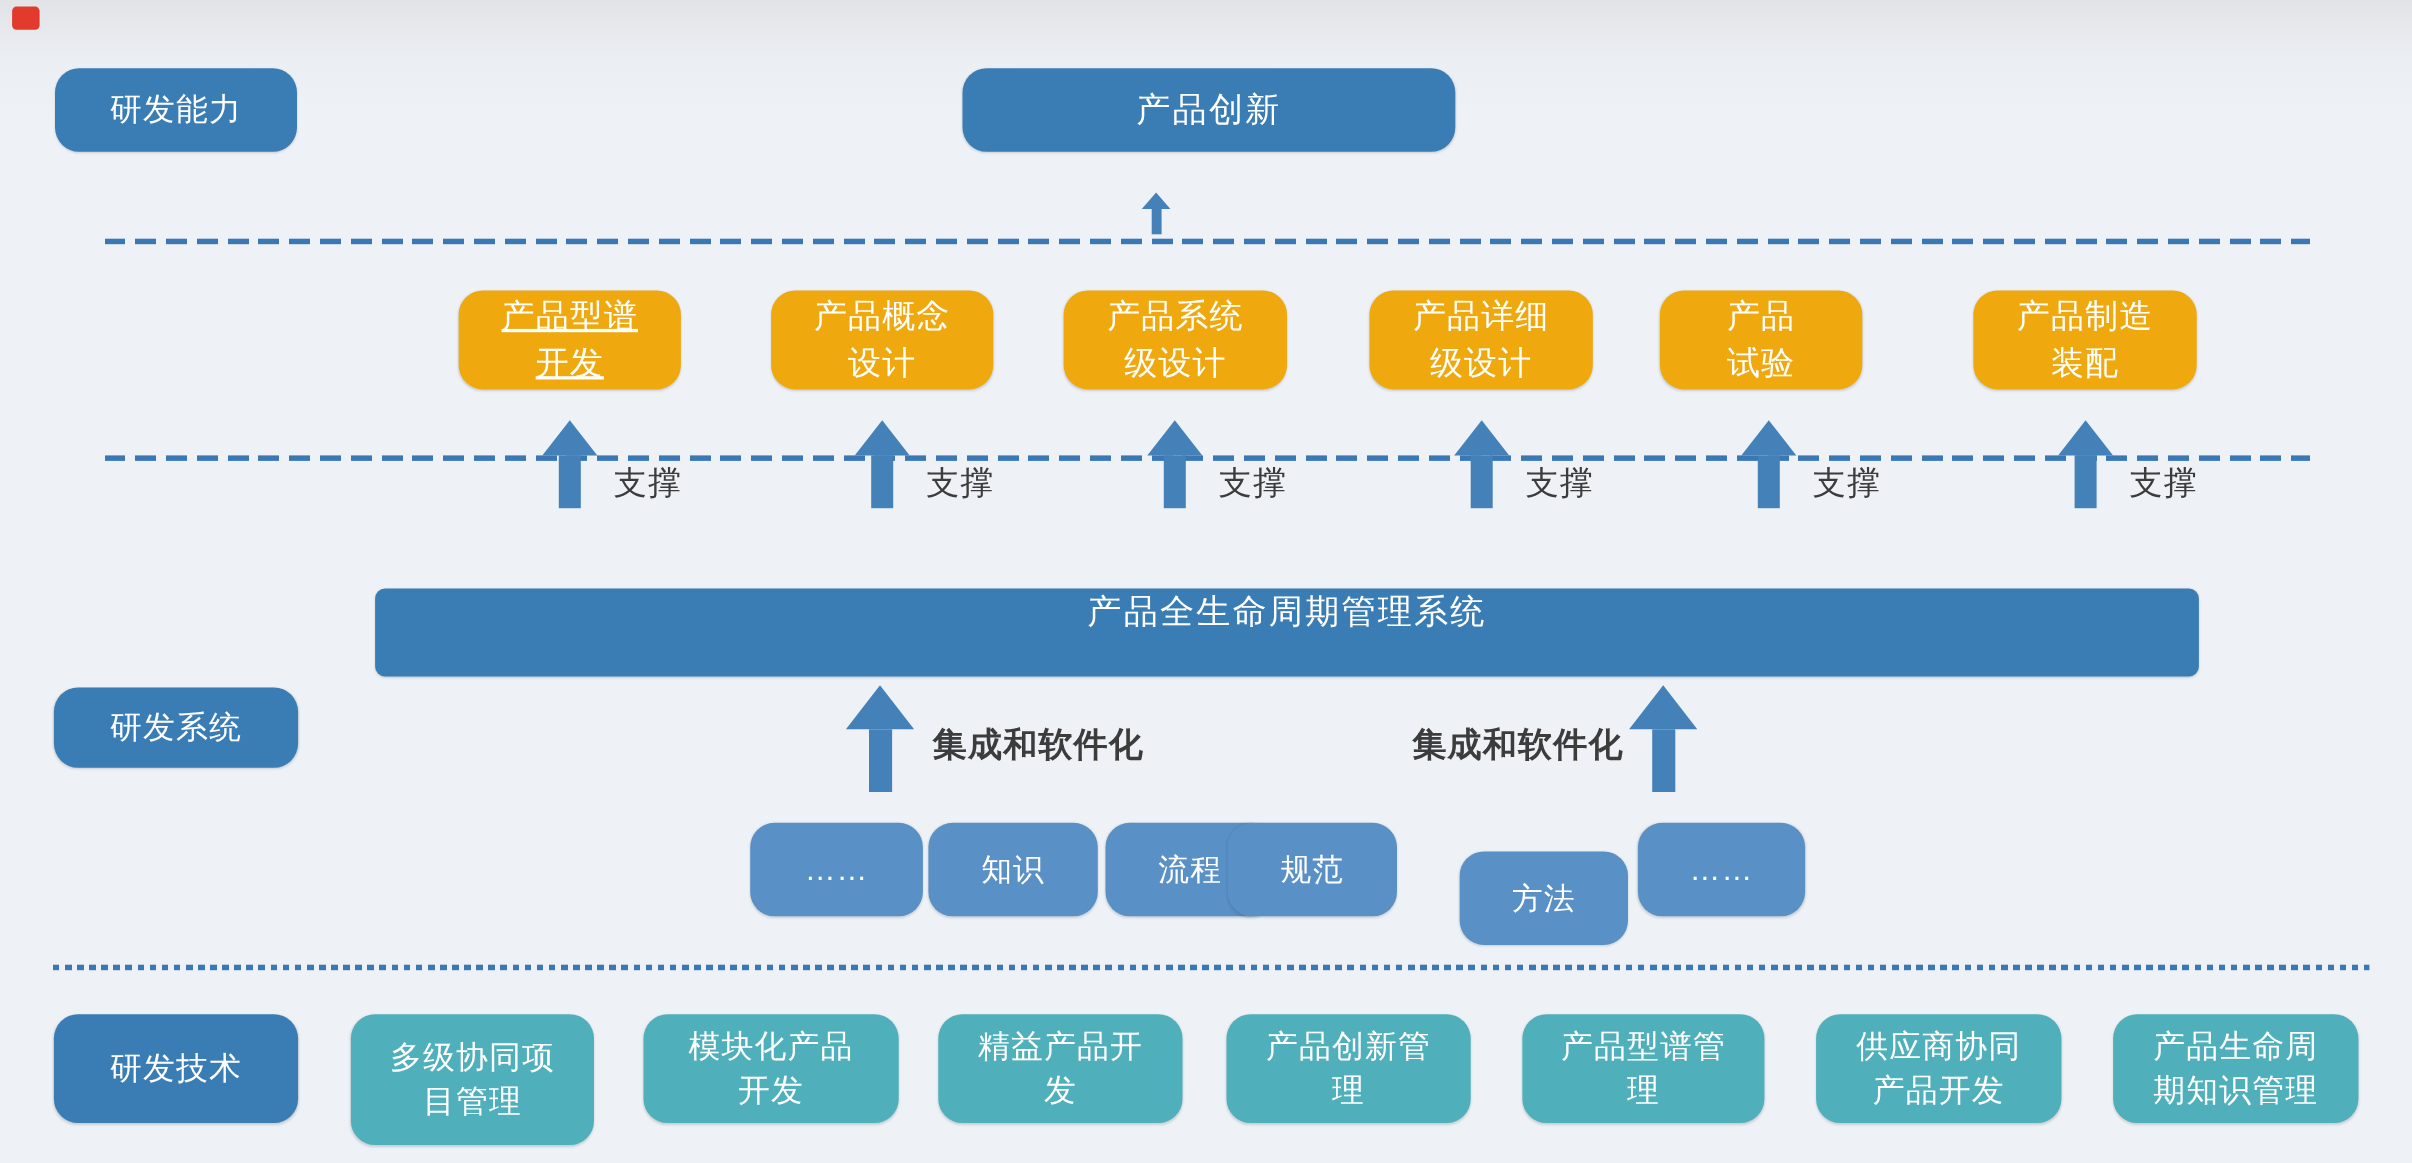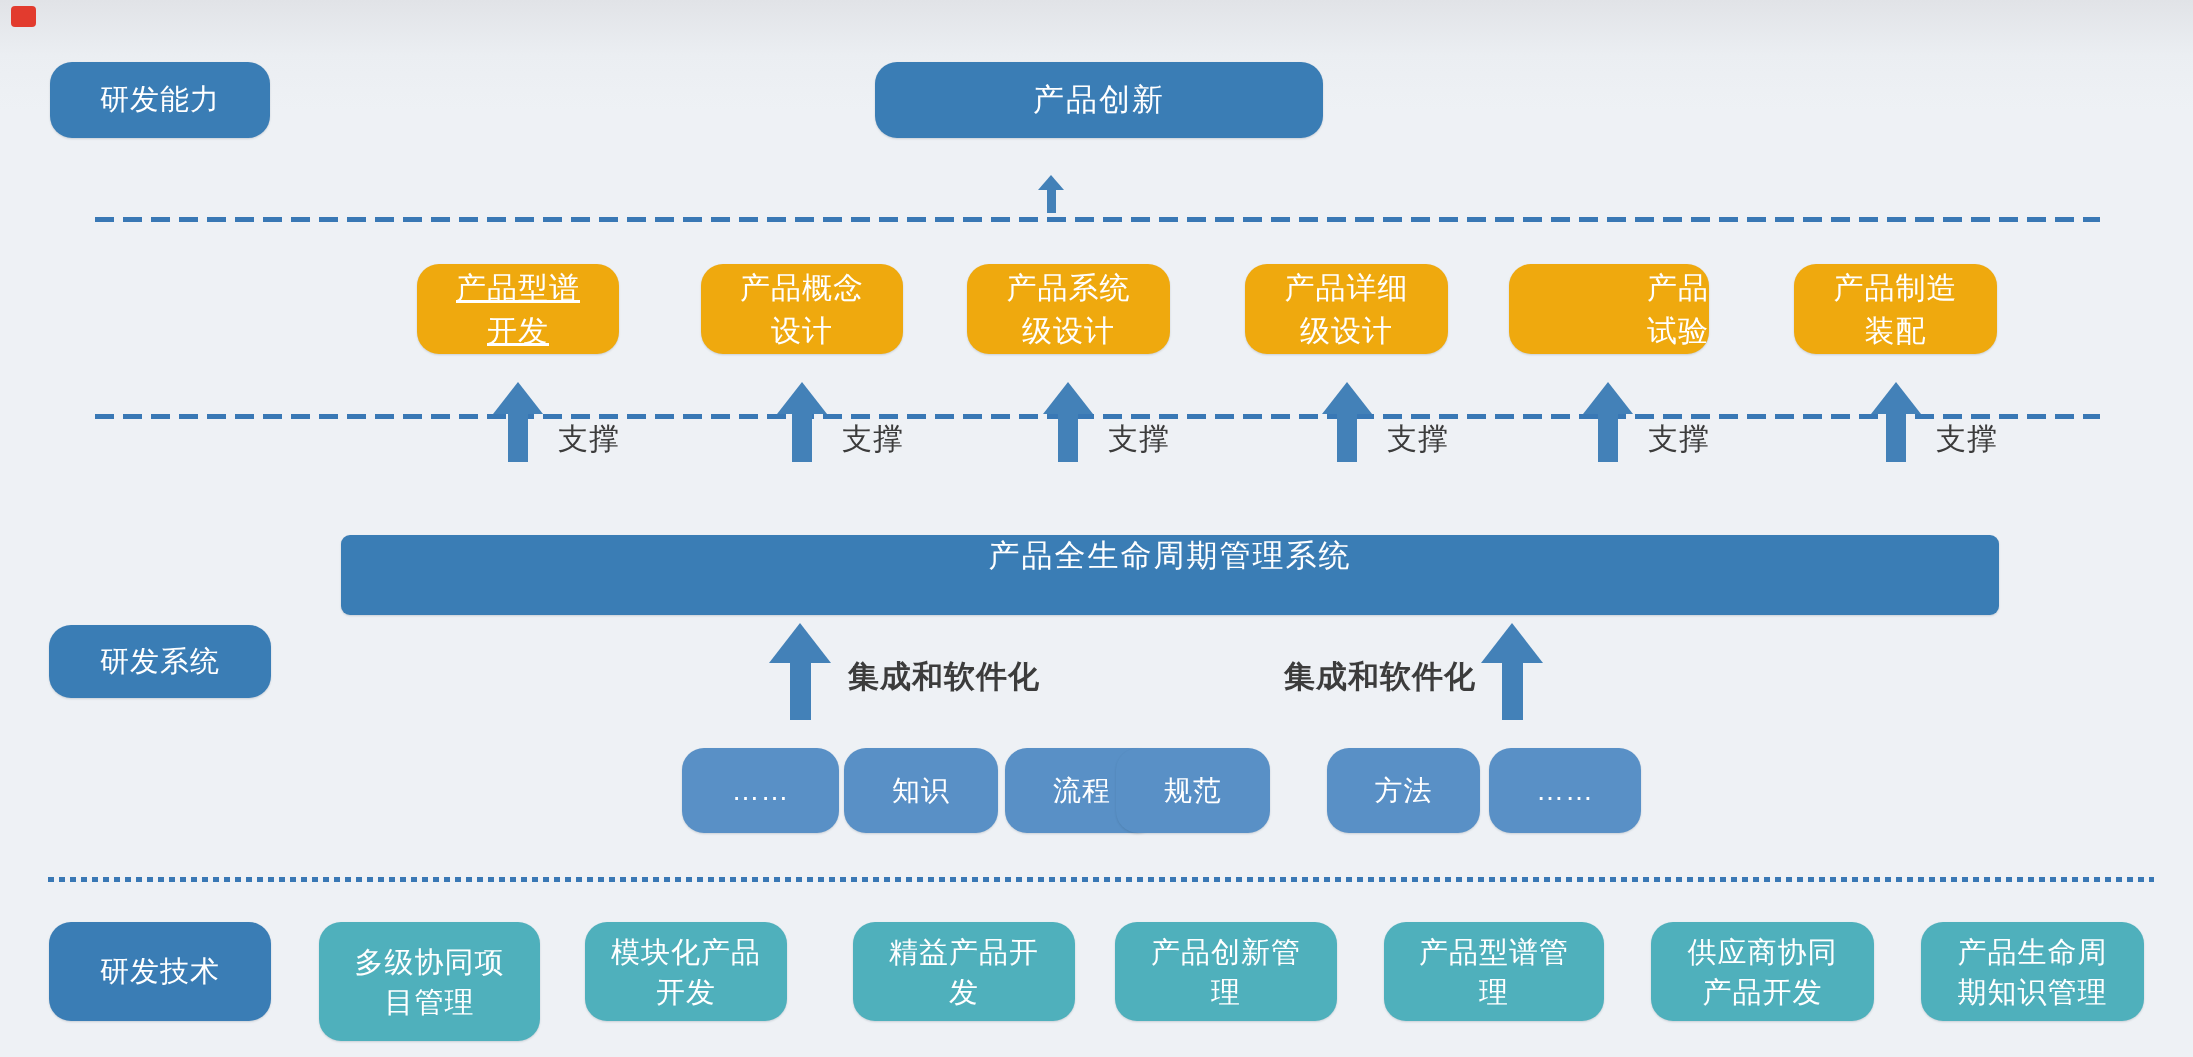--- a/index.html
+++ b/index.html
@@ -103,21 +103,21 @@
     <span class="line2">设计</span>
   </div>
   <div class="box orange stage-box" style="left:967px;top:264px;width:203px;height:90px;">
     <span>产品系统</span>
     <span class="line2">级设计</span>
   </div>
   <div class="box orange stage-box" style="left:1245px;top:264px;width:203px;height:90px;">
     <span>产品详细</span>
     <span class="line2">级设计</span>
   </div>
-  <div class="box orange stage-box" style="left:1509px;top:264px;width:200px;height:90px;align-items:flex-end;">
+  <div class="box orange stage-box" style="left:1509px;top:264px;width:184px;height:90px;">
     <span>产品</span>
     <span class="line2">试验</span>
   </div>
   <div class="box orange stage-box" style="left:1794px;top:264px;width:203px;height:90px;">
     <span>产品制造</span>
     <span class="line2">装配</span>
   </div>
 
   <div class="dashline" style="left:95px;top:414px;width:2005px;"></div>
 
@@ -182,38 +182,38 @@
   </div>
   <div class="box lightblue small-box" style="left:844px;top:748px;width:154px;height:85px;">
     <span>知识</span>
   </div>
   <div class="box lightblue small-box" style="left:1005px;top:748px;width:154px;height:85px;">
     <span>流程</span>
   </div>
   <div class="box lightblue small-box" style="left:1116px;top:748px;width:154px;height:85px;">
     <span>规范</span>
   </div>
-  <div class="box lightblue small-box" style="left:1327px;top:748px;width:153px;height:85px;">
+  <div class="box lightblue small-box" style="left:1327px;top:774px;width:153px;height:85px;">
     <span>方法</span>
   </div>
   <div class="box lightblue small-box" style="left:1489px;top:748px;width:152px;height:85px;">
     <span>……</span>
   </div>
 
   <div class="dotline" style="left:48px;top:877px;width:2106px;"></div>
 
   <div class="box blue label-box" style="left:49px;top:922px;width:222px;height:99px;">
     <span>研发技术</span>
   </div>
 
   <div class="box teal tech-box" style="left:319px;top:922px;width:221px;height:119px;">
     <span>多级协同项</span>
     <span class="line2">目管理</span>
   </div>
-  <div class="box teal tech-box" style="left:585px;top:922px;width:202px;height:99px;">
+  <div class="box teal tech-box" style="left:585px;top:922px;width:232px;height:99px;">
     <span>模块化产品</span>
     <span class="line2">开发</span>
   </div>
   <div class="box teal tech-box" style="left:853px;top:922px;width:222px;height:99px;">
     <span>精益产品开</span>
     <span class="line2">发</span>
   </div>
   <div class="box teal tech-box" style="left:1115px;top:922px;width:222px;height:99px;">
     <span>产品创新管</span>
     <span class="line2">理</span>

